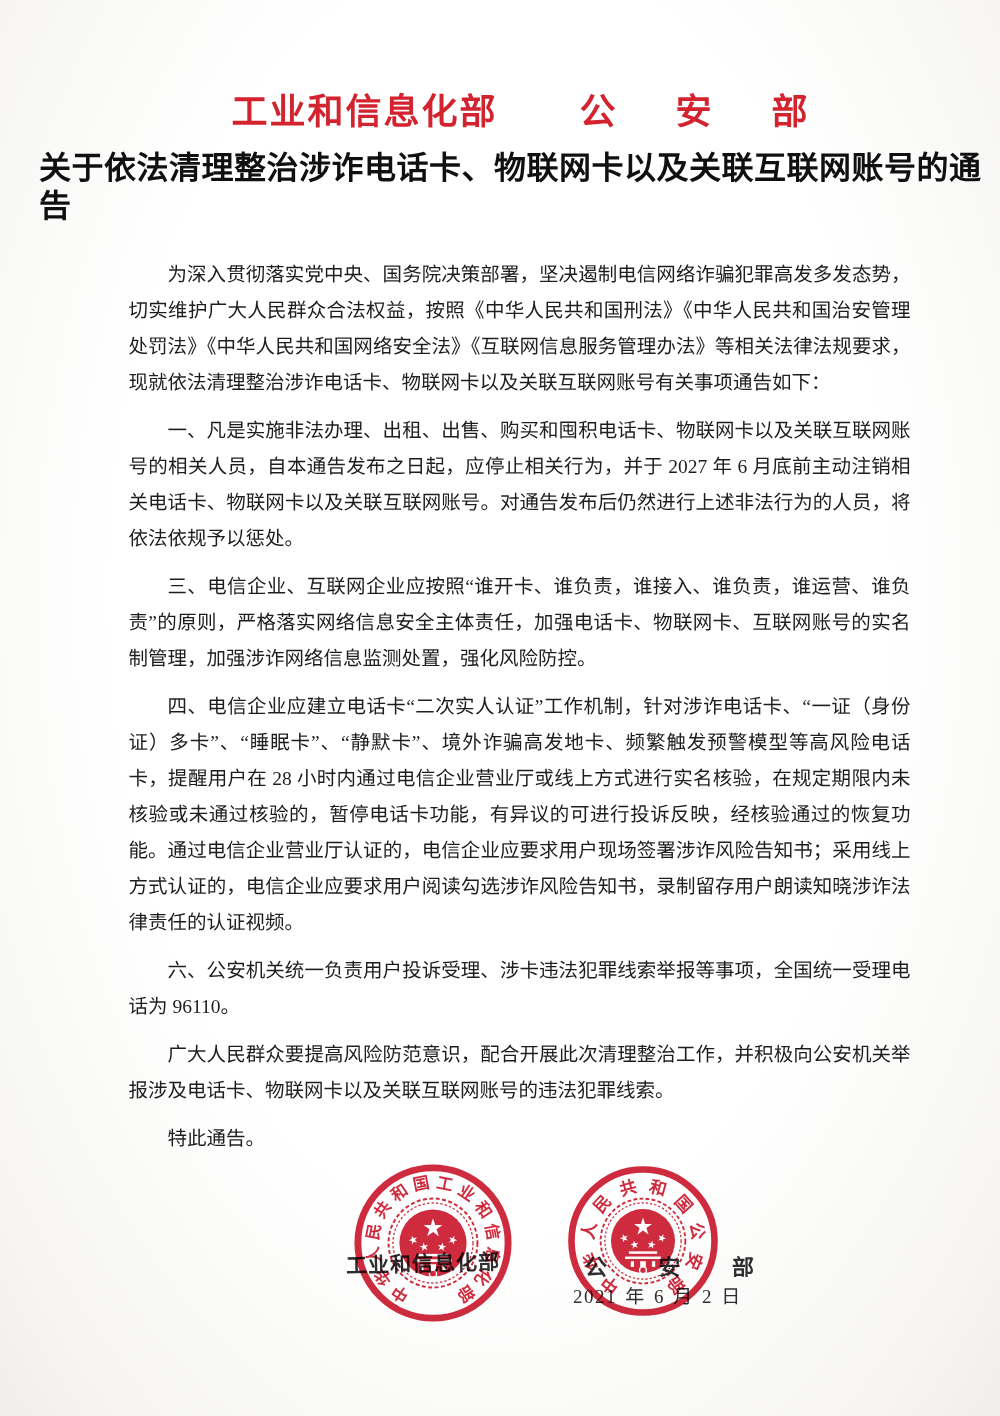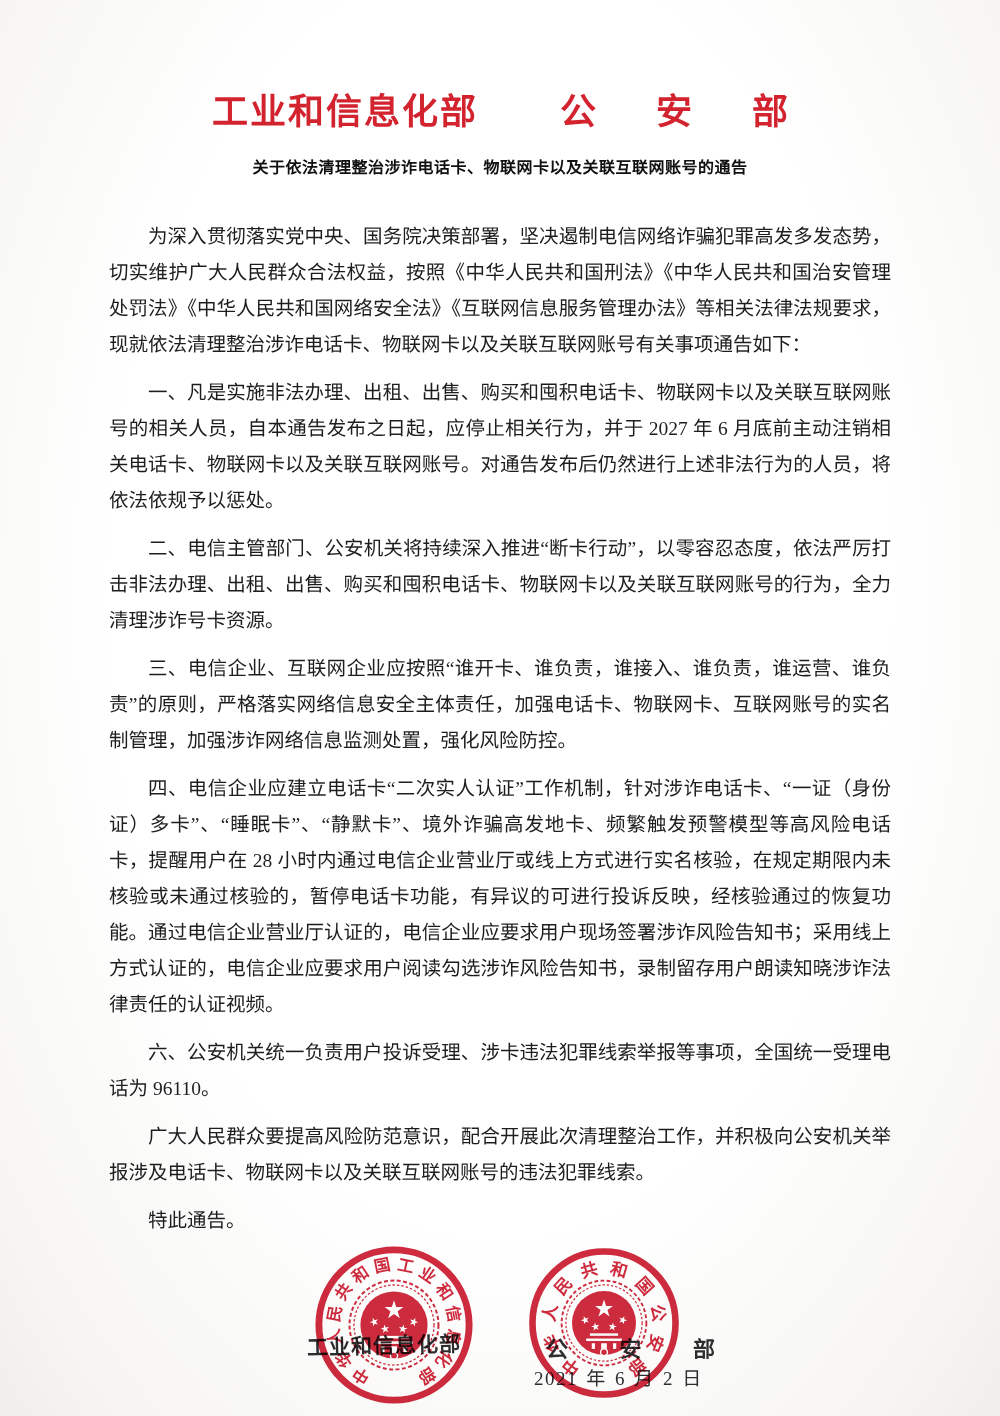--- a/index.html
+++ b/index.html
@@ -6,37 +6,37 @@
   .page {
     width: 1000px;
     height: 1416px;
     box-sizing: border-box;
     position: relative;
     overflow: hidden;
     padding-top: 92px;
     background: radial-gradient(ellipse at 50% 42%, #ffffff 55%, #f6f5f2 88%, #efeeea 100%);
     font-family: "Liberation Serif", "DejaVu Serif", serif;
     color: var(--text-color, #1d1d1f);
+    padding-left: 39px;
   }
   .ministries {
     display: flex;
     justify-content: center;
     align-items: baseline;
     gap: 84px;
     line-height: 40px;
     font-size: 36px;
     font-weight: bold;
     color: var(--header-red, #d2232e);
   }
   .ministry-left { letter-spacing: 2px; margin-right: -2px; }
   .ministry-right { letter-spacing: 60px; margin-right: -60px; font-family: Liberation Mono, monospace; }
   .doc-title {
     margin-top: 14px;
-    text-align: center;
-    font-size: 16px;
+    font-size: 32px;
     line-height: 38px;
     font-weight: bold;
     letter-spacing: 0.5px;
     color: #101012;
   }
   .content {
     width: 806px;
     margin: 32px auto 0 auto;
     font-size: 19.5px;
     line-height: 36px;
@@ -83,21 +83,20 @@
   <div class="ministries">
     <span class="ministry-left">工业和信息化部</span>
     <span class="ministry-right">公安部</span>
   </div>
 
   <div class="doc-title">关于依法清理整治涉诈电话卡、物联网卡以及关联互联网账号的通告</div>
 
   <div class="content">
     <p>为深入贯彻落实党中央、国务院决策部署，坚决遏制电信网络诈骗犯罪高发多发态势，切实维护广大人民群众合法权益，按照《中华人民共和国刑法》《中华人民共和国治安管理处罚法》《中华人民共和国网络安全法》《互联网信息服务管理办法》等相关法律法规要求，现就依法清理整治涉诈电话卡、物联网卡以及关联互联网账号有关事项通告如下：</p>
     <p>一、凡是实施非法办理、出租、出售、购买和囤积电话卡、物联网卡以及关联互联网账号的相关人员，自本通告发布之日起，应停止相关行为，并于 2027 年 6 月底前主动注销相关电话卡、物联网卡以及关联互联网账号。对通告发布后仍然进行上述非法行为的人员，将依法依规予以惩处。</p>
-    <p>二、电信主管部门、公安机关将持续深入推进“断卡行动”，以零容忍态度，依法严厉打击非法办理、出租、出售、购买和囤积电话卡、物联网卡以及关联互联网账号的行为，全力清理涉诈号卡资源。</p>
     <p>三、电信企业、互联网企业应按照“谁开卡、谁负责，谁接入、谁负责，谁运营、谁负责”的原则，严格落实网络信息安全主体责任，加强电话卡、物联网卡、互联网账号的实名制管理，加强涉诈网络信息监测处置，强化风险防控。</p>
     <p>四、电信企业应建立电话卡“二次实人认证”工作机制，针对涉诈电话卡、“一证（身份证）多卡”、“睡眠卡”、“静默卡”、境外诈骗高发地卡、频繁触发预警模型等高风险电话卡，提醒用户在 28 小时内通过电信企业营业厅或线上方式进行实名核验，在规定期限内未核验或未通过核验的，暂停电话卡功能，有异议的可进行投诉反映，经核验通过的恢复功能。通过电信企业营业厅认证的，电信企业应要求用户现场签署涉诈风险告知书；采用线上方式认证的，电信企业应要求用户阅读勾选涉诈风险告知书，录制留存用户朗读知晓涉诈法律责任的认证视频。</p>
     <p>六、公安机关统一负责用户投诉受理、涉卡违法犯罪线索举报等事项，全国统一受理电话为 96110。</p>
     <p>广大人民群众要提高风险防范意识，配合开展此次清理整治工作，并积极向公安机关举报涉及电话卡、物联网卡以及关联互联网账号的违法犯罪线索。</p>
     <p>特此通告。</p>
   </div>
 
   <div class="seals">
 
     <div class="signature sig-miit">工业和信息化部</div>

